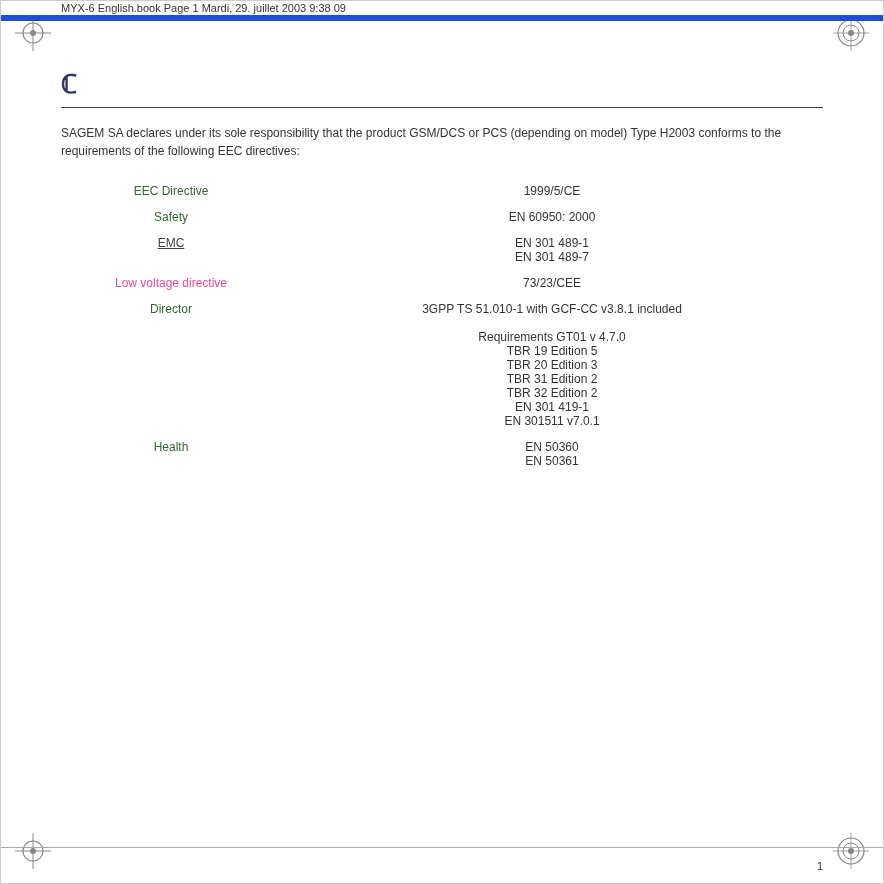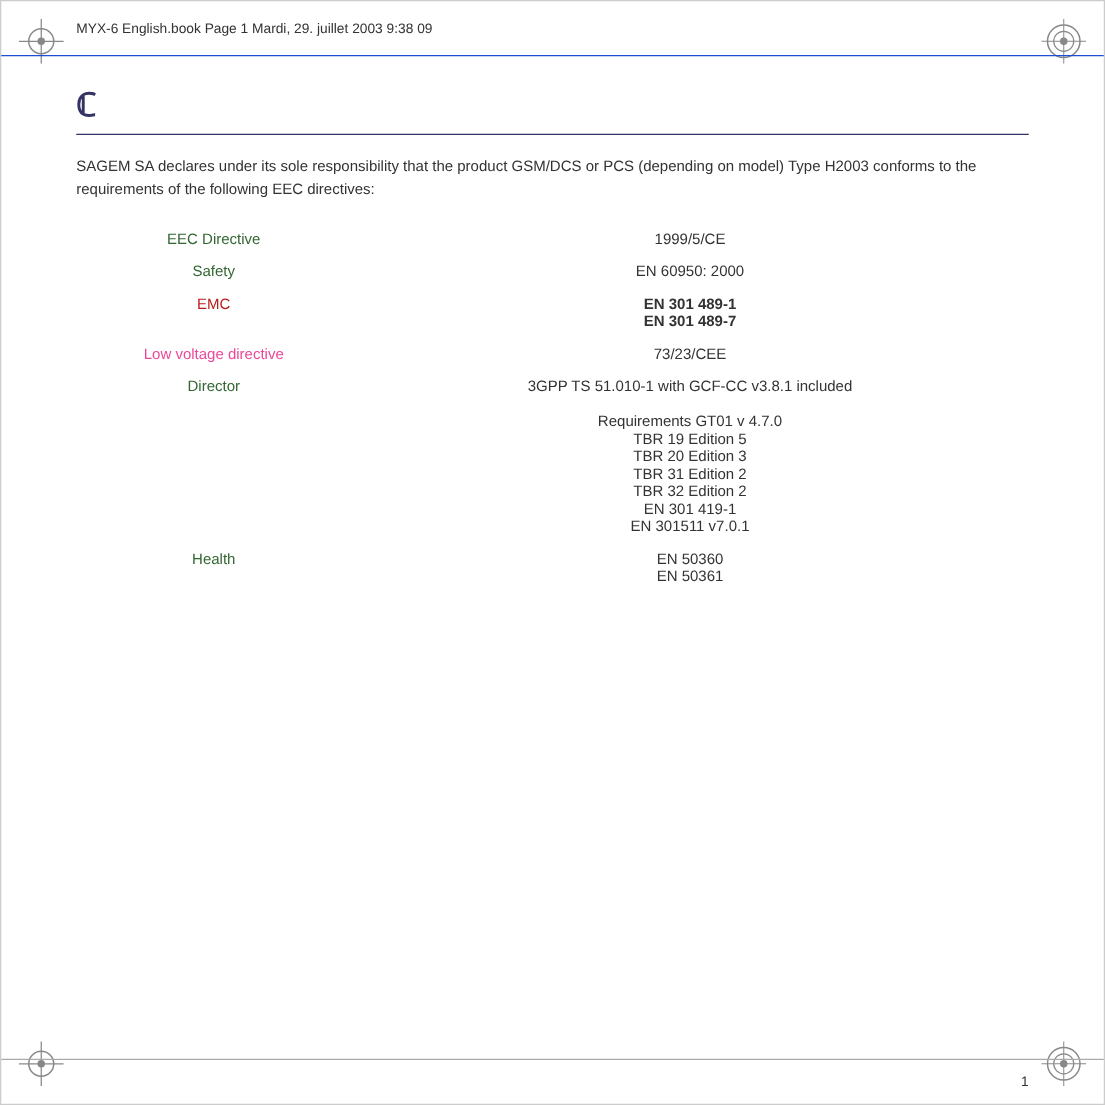--- a/index.html
+++ b/index.html
@@ -41,22 +41,22 @@
     .corner-tr { top: 14px; right: 14px; }
     .corner-bl { bottom: 14px; left: 14px; }
     .corner-br { bottom: 14px; right: 14px; }
 
     
     .page-header {
       position: absolute;
       top: 0;
       left: 0;
       right: 0;
-      height: 44px;
-      border-bottom: 1px solid #1d4ed8;
+      height: 20px;
+      border-bottom: 6px solid #1d4ed8;
       display: flex;
       align-items: center;
       padding: 0 60px;
       font-size: 11px;
       color: #333333;
     }
 
     
     .page-footer {
       position: absolute;
@@ -227,22 +227,22 @@
       <tbody id="directives-body">
       <tr>
             <td style="color: rgb(51, 102, 51); vertical-align: top; padding-top: 6px; padding-bottom: 6px; width: 220px;">EEC Directive</td>
             <td style="vertical-align: top; padding-top: 6px; padding-bottom: 6px;">1999/5/CE</td>
           </tr>
           <tr>
             <td style="color: rgb(51, 102, 51); vertical-align: top; padding-top: 6px; padding-bottom: 6px; width: 220px;">Safety</td>
             <td style="vertical-align: top; padding-top: 6px; padding-bottom: 6px; margin-top: 20px;">EN 60950: 2000</td>
           </tr>
           <tr>
-            <td style="color: #b91c1c; vertical-align: top; padding-top: 6px; padding-bottom: 6px; width: 220px;">EMC</td>
-            <td style="vertical-align: top; padding-top: 6px; padding-bottom: 6px; font-weight: bold;">EN 301 489-1<br>EN 301 489-7</td>
+            <td style="color: #404040; vertical-align: top; padding-top: 6px; padding-bottom: 6px; width: 220px; text-decoration: underline;">EMC</td>
+            <td style="vertical-align: top; padding-top: 6px; padding-bottom: 6px;">EN 301 489-1<br>EN 301 489-7</td>
           </tr>
           <tr>
             <td style="color: #ec4899; vertical-align: top; padding-top: 6px; padding-bottom: 6px; width: 220px;">Low voltage directive</td>
             <td style="vertical-align: top; padding-top: 6px; padding-bottom: 6px;">73/23/CEE</td>
           </tr>
           <tr>
             <td style="color: rgb(51, 102, 51); vertical-align: top; padding-top: 6px; padding-bottom: 6px; width: 220px;">Director</td>
             <td style="vertical-align: top; padding-top: 6px; padding-bottom: 6px;">3GPP TS 51.010-1 with GCF-CC v3.8.1 included<br><br>Requirements GT01 v 4.7.0<br>TBR 19 Edition 5<br>TBR 20 Edition 3<br>TBR 31 Edition 2<br>TBR 32 Edition 2<br>EN 301 419-1<br>EN 301511 v7.0.1</td>
           </tr>
           <tr>

